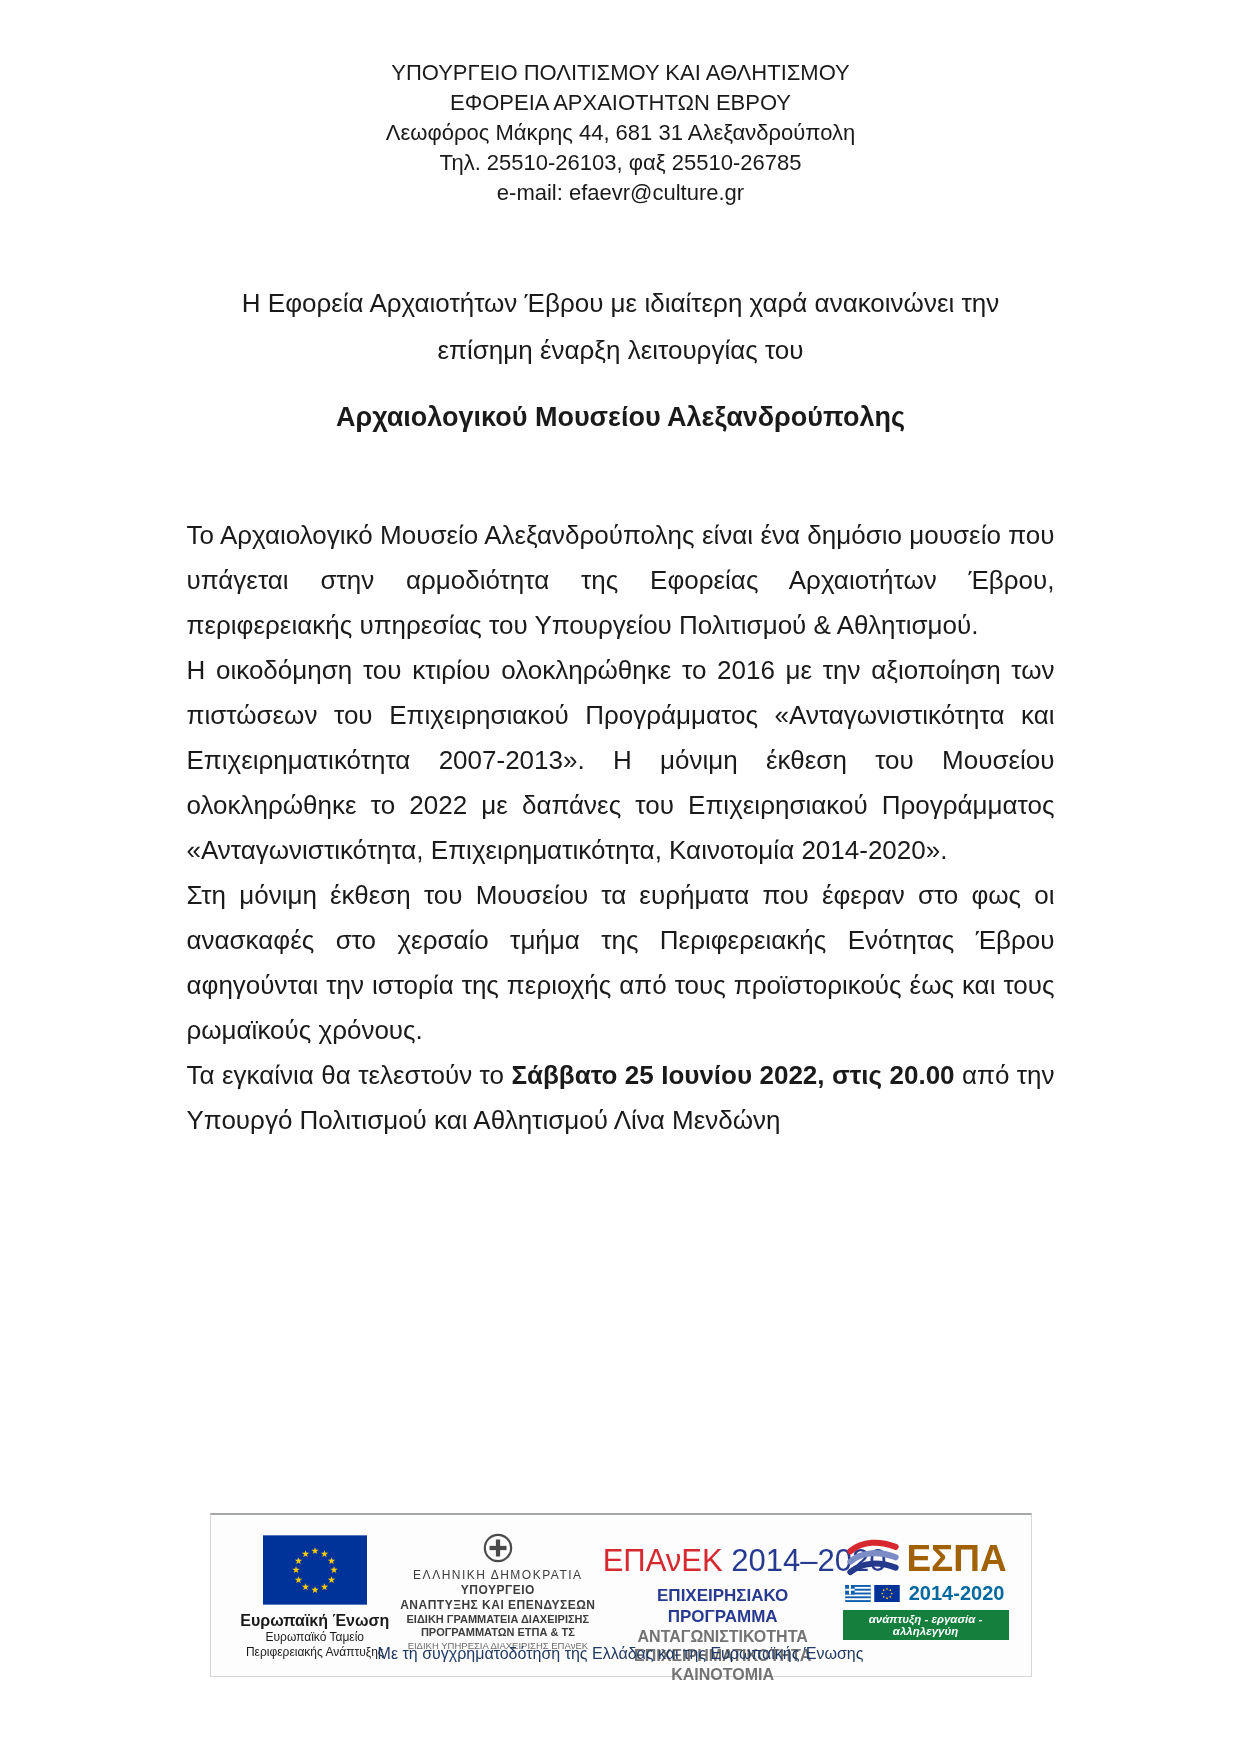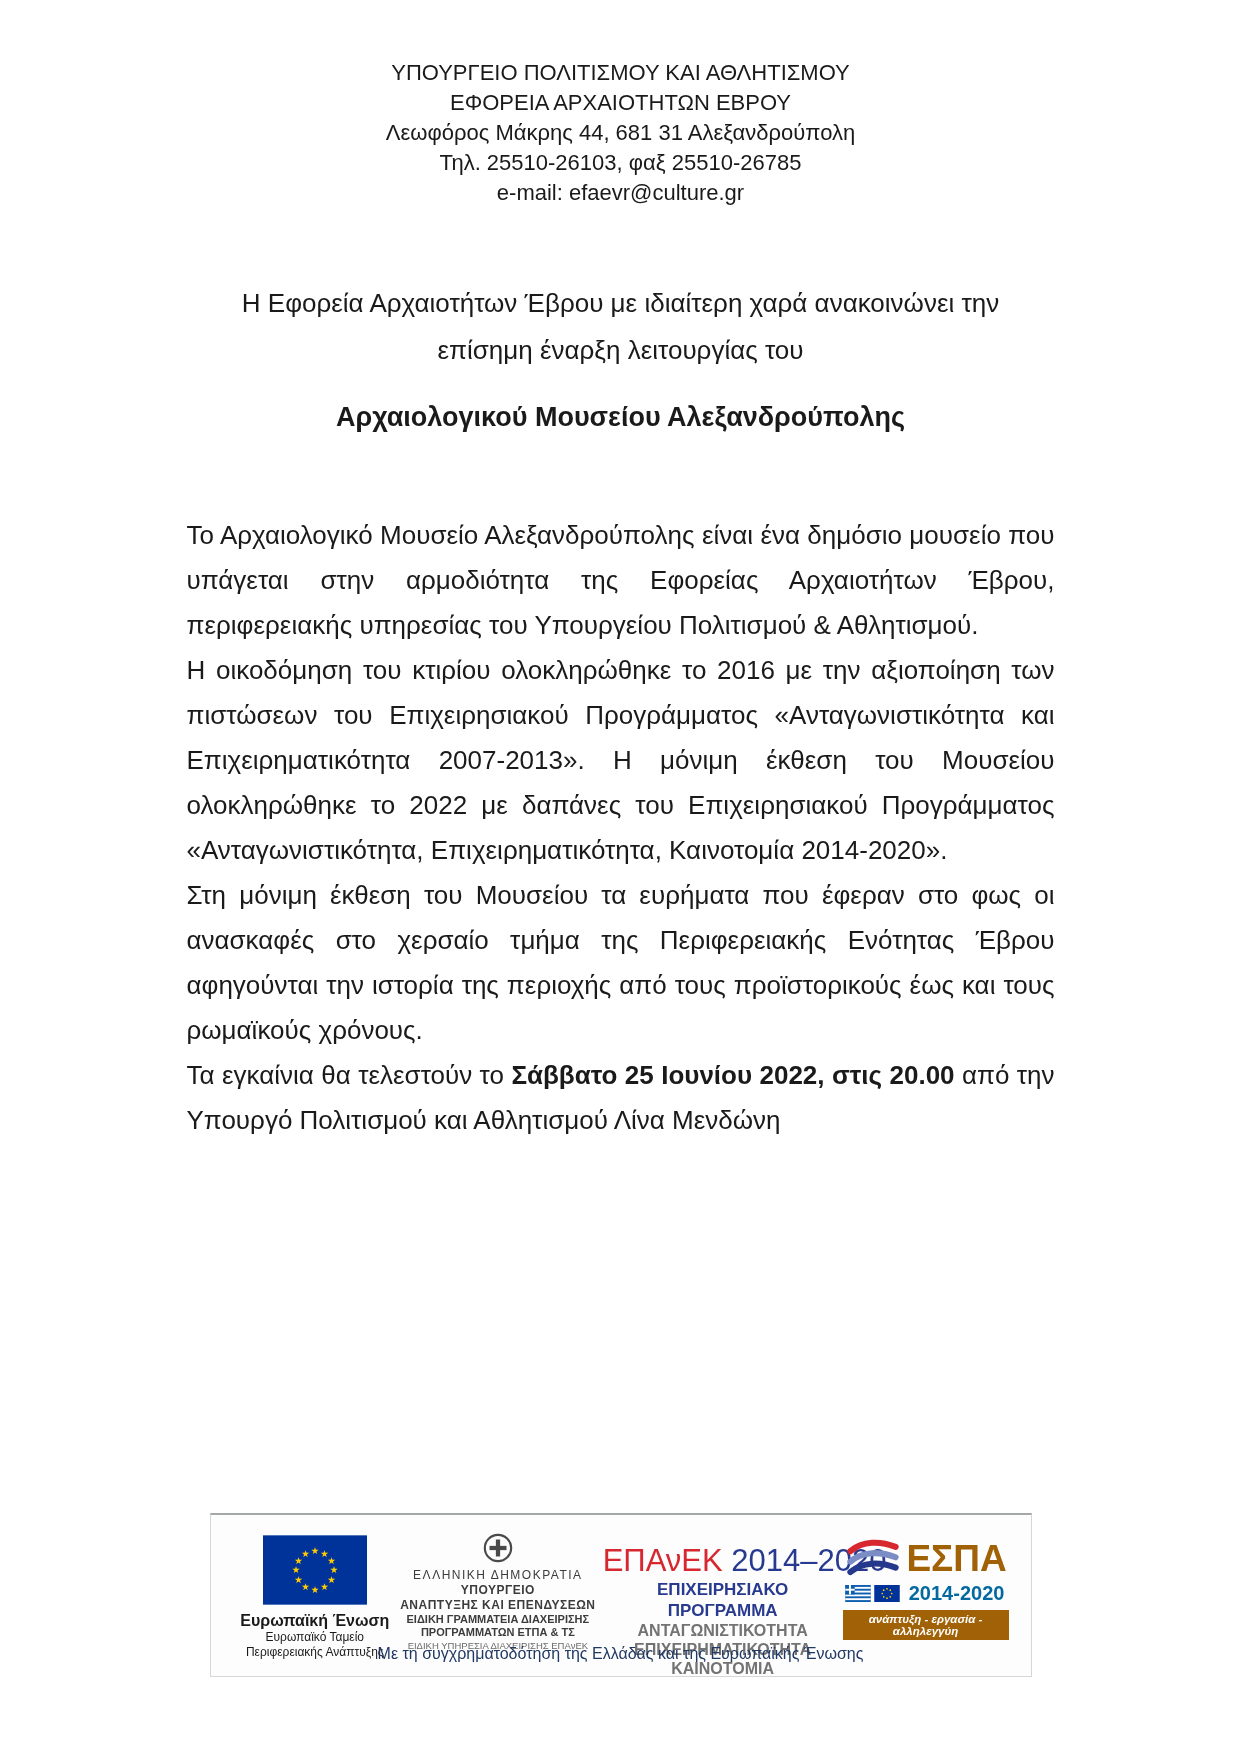--- a/index.html
+++ b/index.html
@@ -46,35 +46,35 @@
   .ministry-cell svg { width:34px; height:34px; display:block; margin:0 auto 3px auto; }
   .m1 { font-size:12px; letter-spacing:1.5px; line-height:15px; }
   .m2 { font-size:12px; font-weight:bold; letter-spacing:0.5px; line-height:15px; }
   .m3 { font-size:11px; font-weight:bold; line-height:13px; }
   .m4 { font-size:9.5px; color:#6a6a6a; line-height:12px; margin-top:1px; }
 
   .epanek-cell { width:240px; padding-top:14px; }
   .ep-top { font-size:31px; line-height:32px; white-space:nowrap; }
   .ep-brand { color:#d7282f; font-weight:normal; }
   .ep-period { color:#283a8f; }
-  .ep-l2 { color:#283a8f; font-weight:bold; font-size:17px; line-height:21px; margin-top:2px; }
+  .ep-l2 { color:#283a8f; font-weight:bold; font-size:17px; line-height:21px; margin-top:8px; }
   .ep-red { color:#737373; font-weight:bold; font-size:16px; line-height:19px; }
 
   .espa-cell { width:178px; padding-top:8px; }
   .espa-grid {
     display:grid; grid-template-columns:60px auto; grid-template-rows:auto auto;
     align-items:center; justify-items:center; column-gap:2px; row-gap:2px;
   }
   .espa-grid svg.waves { width:56px; height:40px; }
   .espa-brand { font-size:37px; font-weight:bold; color:#a16207; line-height:36px; }
   .espa-flags { display:flex; gap:3px; }
   .espa-flags svg { width:26px; height:17px; }
   .espa-period { font-size:20px; font-weight:bold; color:#0369a1; line-height:24px; }
   .espa-band {
-    margin-top:5px; background:#a16207; color:#ffffff;
+    margin-top:5px; background:#15803d; color:#ffffff;
     font-size:11.5px; font-weight:bold; font-style:italic;
     padding:3px 2px; text-align:center;
   }
 
   .cofunding {
     position:absolute; left:0; right:0; bottom:13px;
     text-align:center; color:#1f3864; font-size:16px;
   }
 </style>
 </head>

